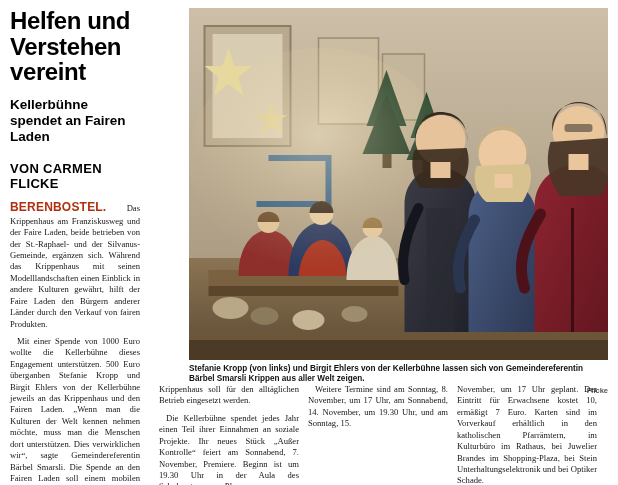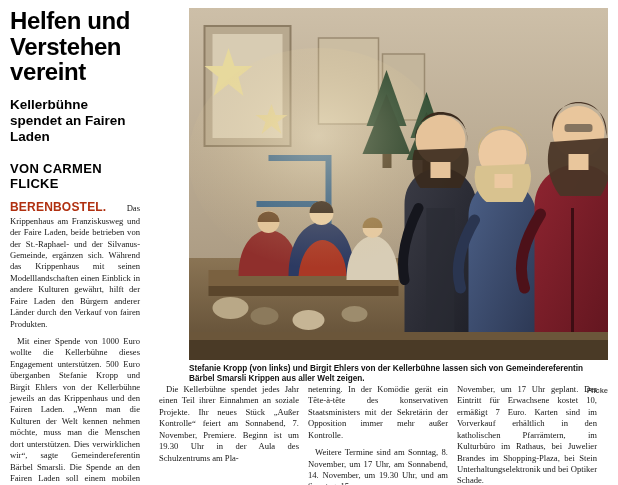--- a/index.html
+++ b/index.html
@@ -274,25 +274,25 @@
       </div>
       <div class="caption">Stefanie Kropp (von links) und Birgit Ehlers von der Kellerbühne lassen sich von Gemeindereferentin Bärbel Smarsli Krippen aus aller Welt zeigen.</div>
       <div class="credit">Flicke</div>
     </div>
   </div>
 
   <div class="bottom">
     <div class="col spacer"></div>
 
     <div class="col">
+      <p class="body-text">Krippenhaus soll für den alltäglichen Betrieb eingesetzt werden.</p>
       <p class="body-text indent">Die Kellerbühne spendet jedes Jahr einen Teil ihrer Einnahmen an soziale Projekte. Ihr neues Stück „Außer Kontrolle“ feiert am Sonnabend, 7. November, Premiere. Beginn ist um 19.30 Uhr in der Aula des Schulzentrums am Pla-</p>
     </div>
 
     <div class="col">
-      <p class="body-text">netenring. In der Komödie gerät ein Tête-à-tête des konservativen Staatsministers mit der Sekretärin der Opposition immer mehr außer Kontrolle.</p>
       <p class="body-text indent">Weitere Termine sind am Sonntag, 8. November, um 17 Uhr, am Sonnabend, 14. November, um 19.30 Uhr, und am Sonntag, 15.</p>
     </div>
 
     <div class="col">
       <p class="body-text">November, um 17 Uhr geplant. Der Eintritt für Erwachsene kostet 10, ermäßigt 7 Euro. Karten sind im Vorverkauf erhältlich in den katholischen Pfarrämtern, im Kulturbüro im Rathaus, bei Juwelier Brandes im Shopping-Plaza, bei Stein Unterhaltungselektronik und bei Optiker Schade.</p>
     </div>
   </div>
 
 </div>
 

